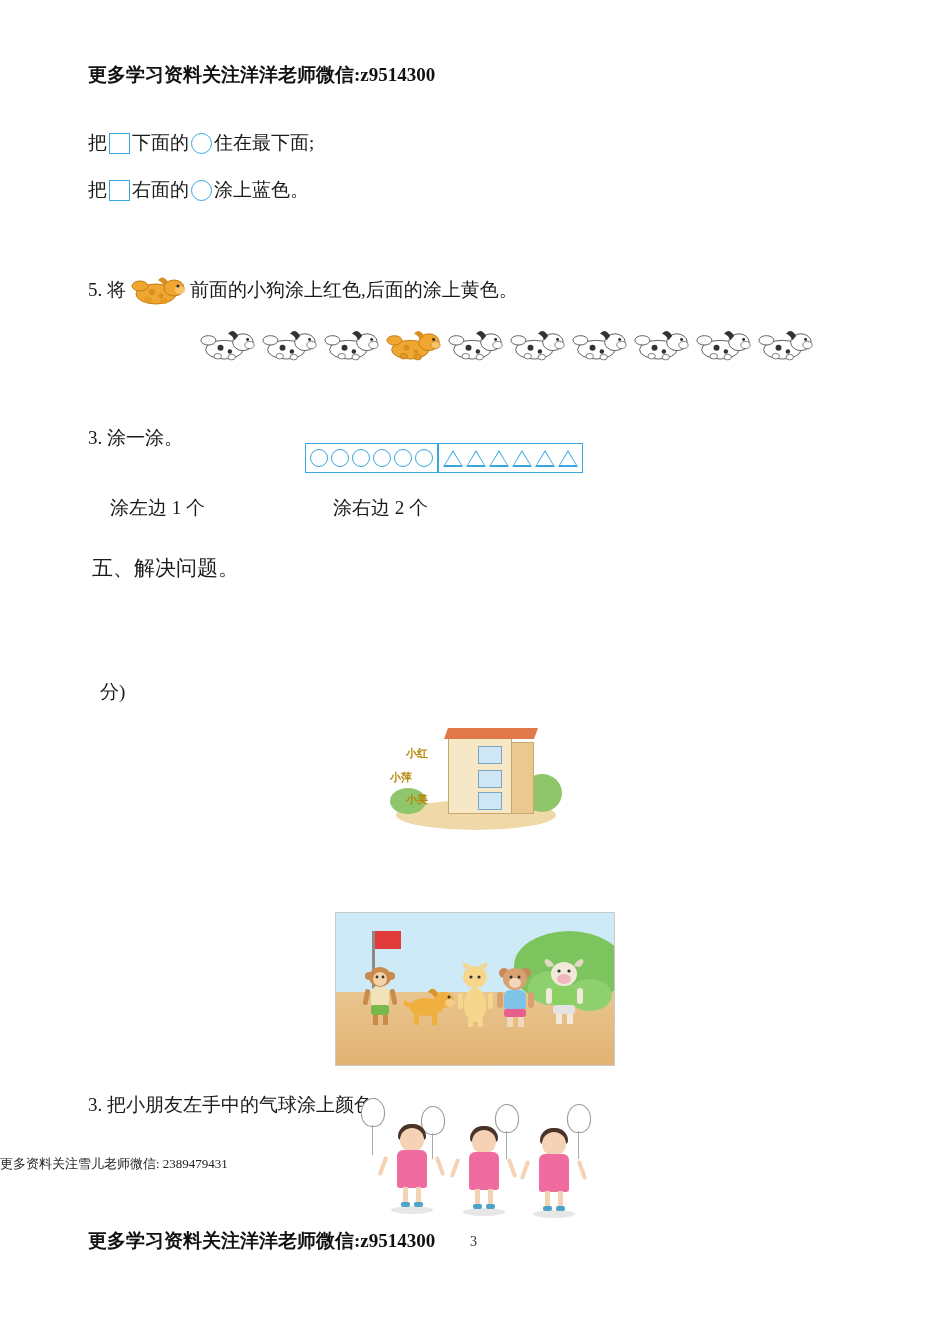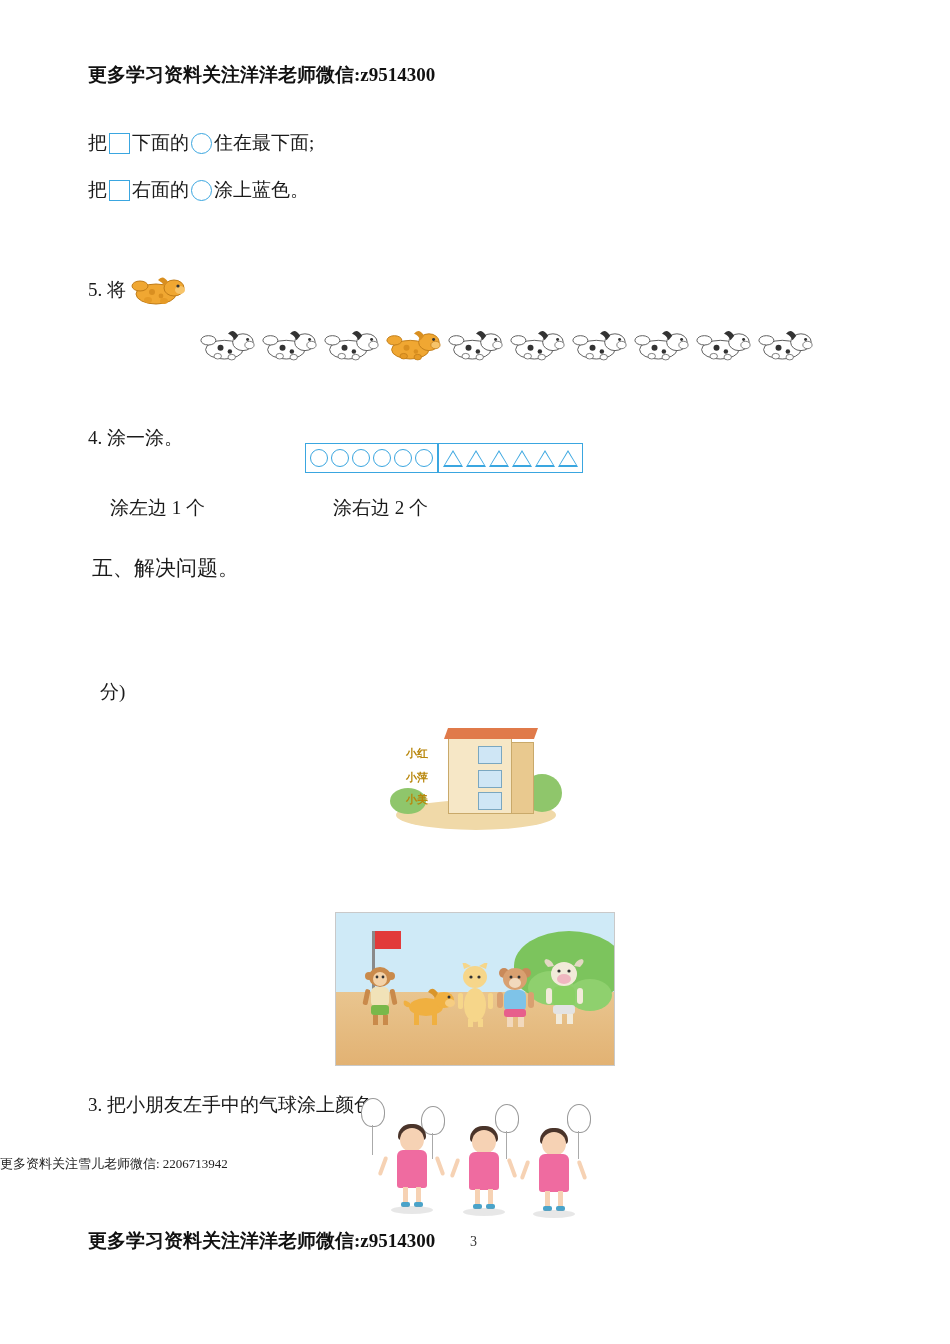--- a/index.html
+++ b/index.html
@@ -345,20 +345,21 @@
       <ellipse cx="46" cy="18" rx="10" ry="8" fill="#f0a732" stroke="#c07c18" stroke-width="1"></ellipse>
       <ellipse cx="52" cy="20" rx="5" ry="4" fill="#f7c469"></ellipse>
       <circle cx="50" cy="16" r="1.6" fill="#333"></circle>
       <path d="M40 12 q-5 -8 -10 -2 q4 2 6 6 z" fill="#d98f20"></path>
       <ellipse cx="12" cy="16" rx="8" ry="5" fill="#f0a732" stroke="#c07c18" stroke-width="1"></ellipse>
       <ellipse cx="20" cy="30" rx="4" ry="3" fill="#e59a26"></ellipse>
       <ellipse cx="36" cy="31" rx="4" ry="3" fill="#e59a26"></ellipse>
       <circle cx="24" cy="22" r="3" fill="#d98f20"></circle>
       <circle cx="33" cy="26" r="2.4" fill="#d98f20"></circle>
     </svg>
+    <span>前面的小狗涂上红色,后面的涂上黄色。</span>
   </div>
 
   <div class="dog-row">
     <div class="dog">
       <svg width="56" height="46" viewBox="0 0 60 46">
         <ellipse cx="26" cy="28" rx="20" ry="10" fill="#ffffff" stroke="#555" stroke-width="1"></ellipse>
         <ellipse cx="46" cy="20" rx="11" ry="9" fill="#ffffff" stroke="#555" stroke-width="1"></ellipse>
         <ellipse cx="53" cy="23" rx="5" ry="4" fill="#ffffff" stroke="#555" stroke-width="0.8"></ellipse>
         <circle cx="51" cy="17" r="1.6" fill="#333"></circle>
         <path d="M41 13 q-6 -9 -11 -2 q5 2 7 7 z" fill="#333"></path>
@@ -490,21 +491,21 @@
         <path d="M41 13 q-6 -9 -11 -2 q5 2 7 7 z" fill="#333"></path>
         <ellipse cx="9" cy="18" rx="8" ry="5" fill="#ffffff" stroke="#555" stroke-width="1"></ellipse>
         <ellipse cx="19" cy="35" rx="4" ry="3" fill="#ffffff" stroke="#555" stroke-width="0.8"></ellipse>
         <ellipse cx="34" cy="36" rx="4" ry="3" fill="#ffffff" stroke="#555" stroke-width="0.8"></ellipse>
         <circle cx="22" cy="26" r="3.2" fill="#333"></circle>
         <circle cx="32" cy="30" r="2.4" fill="#333"></circle>
       </svg>
     </div>
   </div>
 
-  <div class="txt" style="left:88px; top:423px;">4. 涂一涂。</div>
+  <div class="txt" style="left:88px; top:423px;">3. 涂一涂。</div>
 
   <div class="shape-strip">
     <div class="strip-half">
       <div class="sm-circ"></div>
       <div class="sm-circ"></div>
       <div class="sm-circ"></div>
       <div class="sm-circ"></div>
       <div class="sm-circ"></div>
       <div class="sm-circ"></div>
     </div>
@@ -530,21 +531,21 @@
     <div class="house-ground"></div>
     <div class="bush" style="left:0px; top:76px; width:36px; height:26px;"></div>
     <div class="bush" style="left:132px; top:62px; width:40px; height:38px;"></div>
     <div class="house-side"></div>
     <div class="house-body"></div>
     <div class="house-roof2"></div>
     <div class="house-win" style="left:88px; top:34px;"></div>
     <div class="house-win" style="left:88px; top:58px;"></div>
     <div class="house-win" style="left:88px; top:80px;"></div>
     <div class="house-label" style="left:16px; top:34px;">小红</div>
-    <div class="house-label" style="left:16px; top:58px;">小萍</div>
+    <div class="house-label" style="left:0; top:58px;">小萍</div>
     <div class="house-label" style="left:16px; top:80px;">小美</div>
   </div>
 
 
   <div class="scene">
     <div class="scene-hill"></div>
     <div class="scene-bush" style="left:192px; top:58px; width:46px; height:34px;"></div>
     <div class="scene-bush" style="left:232px; top:66px; width:44px; height:32px;"></div>
     <div class="flag-pole"></div>
     <div class="flag-cloth"></div>
@@ -664,18 +665,18 @@
       <div class="kid-arm" style="left:-2px; transform:rotate(20deg);"></div>
       <div class="kid-arm" style="left:55px; transform:rotate(-20deg);"></div>
       <div class="kid-leg" style="left:20px;"></div>
       <div class="kid-leg" style="left:33px;"></div>
       <div class="kid-shoe" style="left:18px;"></div>
       <div class="kid-shoe" style="left:31px;"></div>
       <div class="kid-shadow"></div>
     </div>
   </div>
 
-  <div class="watermark-side">更多资料关注雪儿老师微信: 2206713942</div>
+  <div class="watermark-side">更多资料关注雪儿老师微信: 2389479431</div>
 
   <div class="watermark-bottom">更多学习资料关注洋洋老师微信:z9514300</div>
   <div class="page-number">3</div>
 
 </div>
 
 </body></html>

